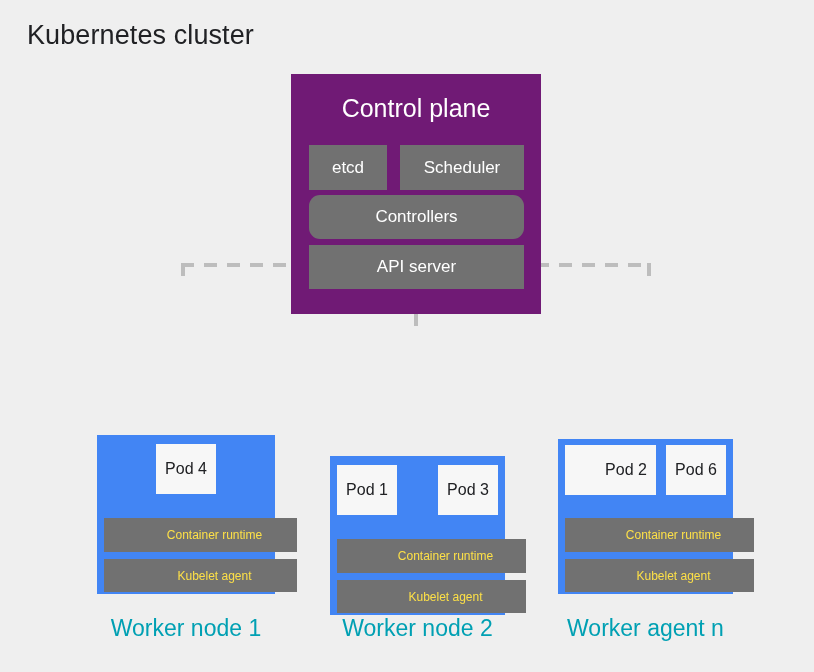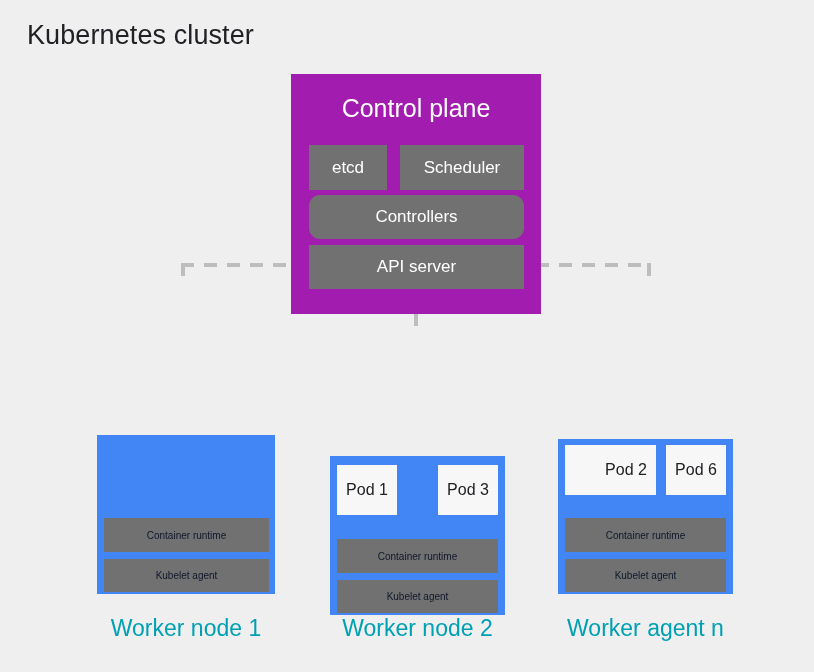--- a/index.html
+++ b/index.html
@@ -45,21 +45,21 @@
     background-size: 4px 23px;
   }
 
   
   #control-plane {
     position: absolute;
     left: 291px;
     top: 74px;
     width: 250px;
     height: 240px;
-    background: #a21caf;
+    background: #701a75;
   }
   #control-plane-title {
     position: absolute;
     left: 0;
     top: 20px;
     width: 250px;
     text-align: center;
     font-size: 25px;
     color: #ffffff;
   }
@@ -91,25 +91,26 @@
     background: #f7f7f7;
     color: #202124;
     font-size: 16px;
     display: flex;
     align-items: center;
     justify-content: center;
   }
   .nodebox {
     position: absolute;
     background: #717171;
-    color: #0f172a;
-    font-size: 10px;
+    color: #fde047;
+    font-size: 12px;
     display: flex;
     align-items: center;
     justify-content: center;
+    padding-left: 28px;
   }
 
   
   #node-1 .pod-a     { left: 59px;  top: 9px;  width: 60px;  height: 50px; }
   #node-1 .runtime   { left: 7px;   top: 83px; width: 165px; height: 34px; }
   #node-1 .kubelet   { left: 7px;   top: 124px;width: 165px; height: 33px; }
 
   
   #node-2 .pod-a     { left: 7px;   top: 9px;  width: 60px;  height: 50px; }
   #node-2 .pod-b     { left: 108px; top: 9px;  width: 60px;  height: 50px; }
@@ -154,20 +155,21 @@
     <div class="cp-box" id="cp-etcd">etcd</div>
 
     <div class="cp-box" id="cp-sched">Scheduler</div>
 
     <div class="cp-box" id="cp-ctrl">Controllers</div>
 
     <div class="cp-box" id="cp-api">API server</div>
   </div>
 
   <div class="node" id="node-1">
+    <div class="pod pod-a">Pod 4</div>
     <div class="nodebox runtime">Container runtime</div>
     <div class="nodebox kubelet">Kubelet agent</div>
   </div>
   <div class="node-label" id="label-node-1">Worker node 1</div>
 
   <div class="node" id="node-2">
     <div class="pod pod-a">Pod 1</div>
     <div class="pod pod-b">Pod 3</div>
     <div class="nodebox runtime">Container runtime</div>
     <div class="nodebox kubelet">Kubelet agent</div>

